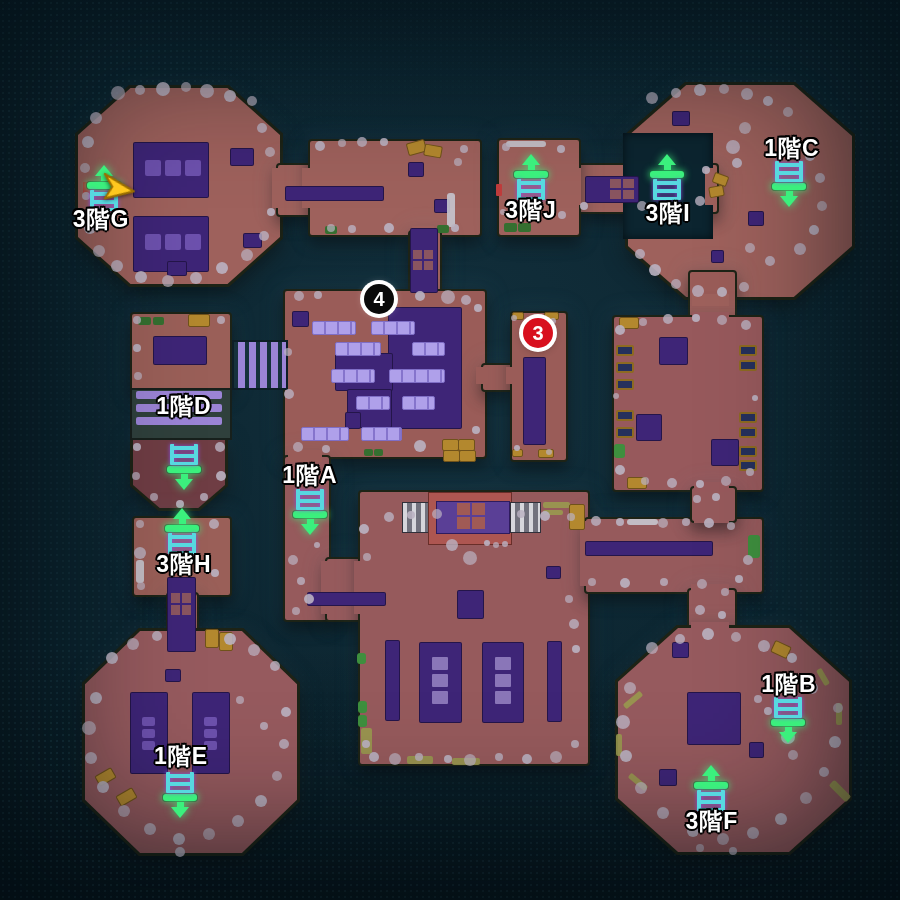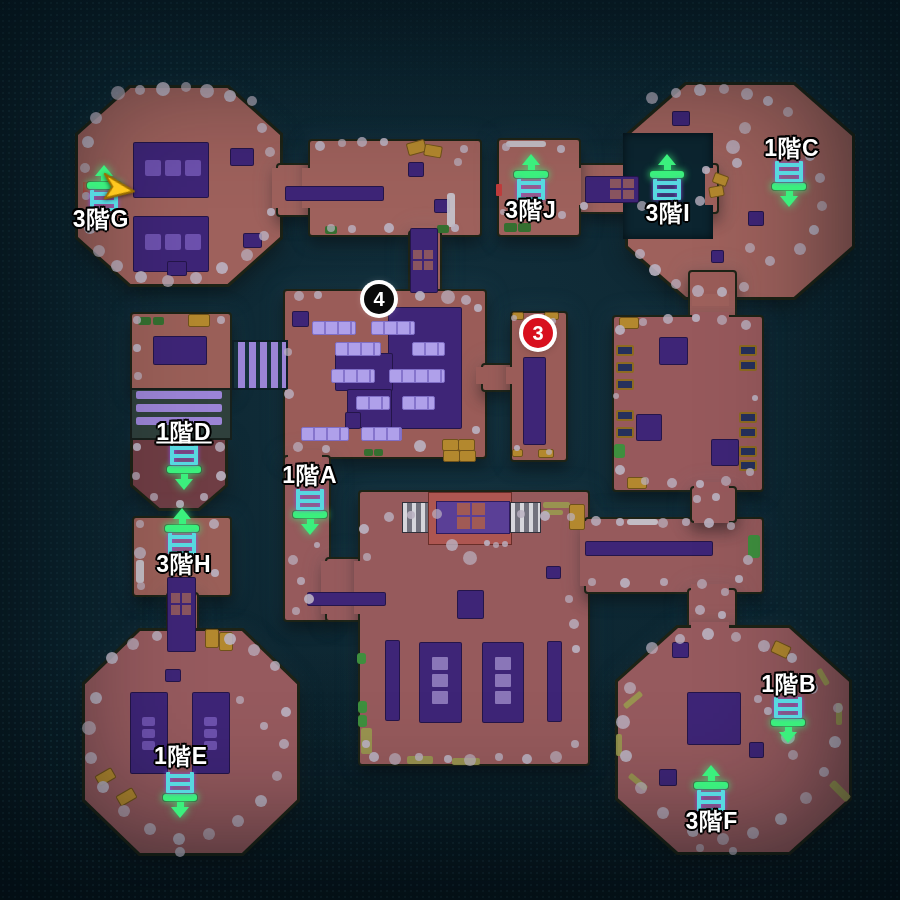--- a/index.html
+++ b/index.html
@@ -540,21 +540,21 @@
       </div>
       <div class="map-label" style="left: 792px; top: 148px;">1階C</div>
       <div class="ladder" style="left: 166px; top: 443.5px;">
         <div class="rails"></div>
         <div class="lbar"></div>
         <div class="larrow down">
           <div class="head"></div>
           <div class="stem"></div>
         </div>
       </div>
-      <div class="map-label" style="left: 184px; top: 432px; text-decoration: underline;">1階D</div>
+      <div class="map-label" style="left: 184px; top: 406px;">1階D</div>
       <div class="ladder" style="left: 292px; top: 488.5px;">
         <div class="rails"></div>
         <div class="lbar"></div>
         <div class="larrow down">
           <div class="head"></div>
           <div class="stem"></div>
         </div>
       </div>
       <div class="map-label" style="left: 310px; top: 475px;">1階A</div>
       <div class="ladder" style="left: 164px; top: 507.5px;">

